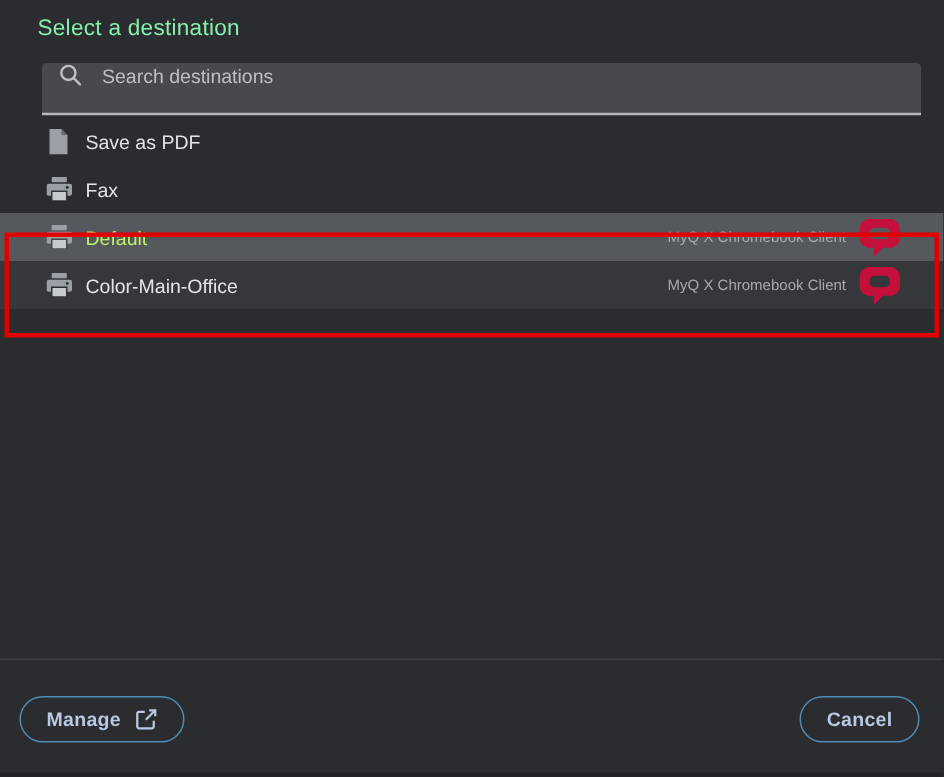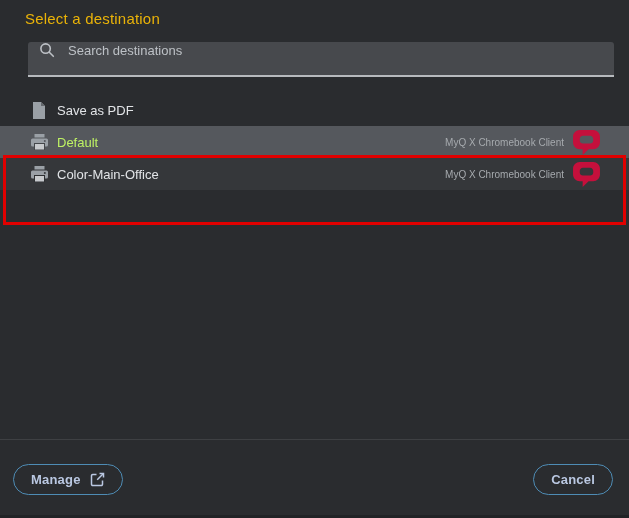--- a/index.html
+++ b/index.html
@@ -7,40 +7,40 @@
     width: 629px; height: 518px; overflow: hidden;
     background: #2a2c2f;
     font-family: "Liberation Sans", "DejaVu Sans", sans-serif;
     -webkit-font-smoothing: antialiased;
   }
   .dialog { position: relative; width: 629px; height: 518px; background: #2a2c2f; }
 
   
   .title {
     position: absolute; left: 25px; top: 10px;
-    font-size: 15px; color: #eab308; letter-spacing: .2px;
+    font-size: 15px; color: #86efac; letter-spacing: .2px;
   }
 
   
   .search-wrap {
     position: absolute; left: 28px; top: 42px; width: 586px; height: 33px;
     background: #47494d; border-bottom: 2px solid #b7babe;
     border-radius: 3px 3px 0 0;
     display: flex; align-items: flex-start;
   }
   .search-icon { margin-left: 11px; display: flex; }
   .search-input {
     flex: 1; background: transparent; border: none; outline: none;
     margin-left: 11px; font-size: 13px; color: #e8eaed;
     font-family: "Liberation Sans", sans-serif;
   }
   .search-input::placeholder { color: #bdc1c6; opacity: 1; }
 
   
-  .list { position: absolute; left: 0; top: 94px; width: 629px; }
+  .list { position: absolute; left: 0; top: 78px; width: 629px; }
   .row {
     height: 32px; display: flex; align-items: center;
     padding-left: 30px; padding-right: 29px; box-sizing: border-box;
     cursor: pointer;
   }
   .row-icon { width: 18px; display: flex; justify-content: center; flex: none; }
   .row-label { margin-left: 9px; font-size: 13px; color: #e2e4e7; white-space: nowrap; }
   .row-spacer { flex: 1; }
   .client-text { font-size: 10px; color: #a6aaae; margin-right: 9px; white-space: nowrap; text-align: right; }
   .row--selected { background: #55585d; }
@@ -98,20 +98,32 @@
       <span class="row-icon">
         <svg width="14" height="17" viewBox="0 0 14 17">
           <path d="M1 0 H9 L13 4 V17 H1 Z" fill="#9aa0a6"></path>
           <path d="M9 0 L13 4 H9 Z" fill="#64686d"></path>
         </svg>
       </span>
       <span class="row-label">Save as PDF</span>
       <span class="row-spacer"></span>
     </div>
 
+    <div class="row">
+      <span class="row-icon">
+        <svg width="17" height="16" viewBox="0 0 17 16">
+          <rect x="3.5" y="0" width="10" height="3.5" fill="#9aa0a6"></rect>
+          <rect x="0" y="4.5" width="17" height="8" rx="1.5" fill="#9aa0a6"></rect>
+          <circle cx="13.8" cy="6.9" r="1" fill="#2a2c2f"></circle>
+          <rect x="3.5" y="9.5" width="10" height="6.5" fill="#c7cacd" stroke="#34363a" stroke-width="1"></rect>
+        </svg>
+      </span>
+      <span class="row-label">Fax</span>
+      <span class="row-spacer"></span>
+    </div>
 
     <div class="row row--selected">
       <span class="row-icon">
         <svg width="17" height="16" viewBox="0 0 17 16">
           <rect x="3.5" y="0" width="10" height="3.5" fill="#9aa0a6"></rect>
           <rect x="0" y="4.5" width="17" height="8" rx="1.5" fill="#9aa0a6"></rect>
           <circle cx="13.8" cy="6.9" r="1" fill="#55585d"></circle>
           <rect x="3.5" y="9.5" width="10" height="6.5" fill="#c7cacd" stroke="#44474b" stroke-width="1"></rect>
         </svg>
       </span>

